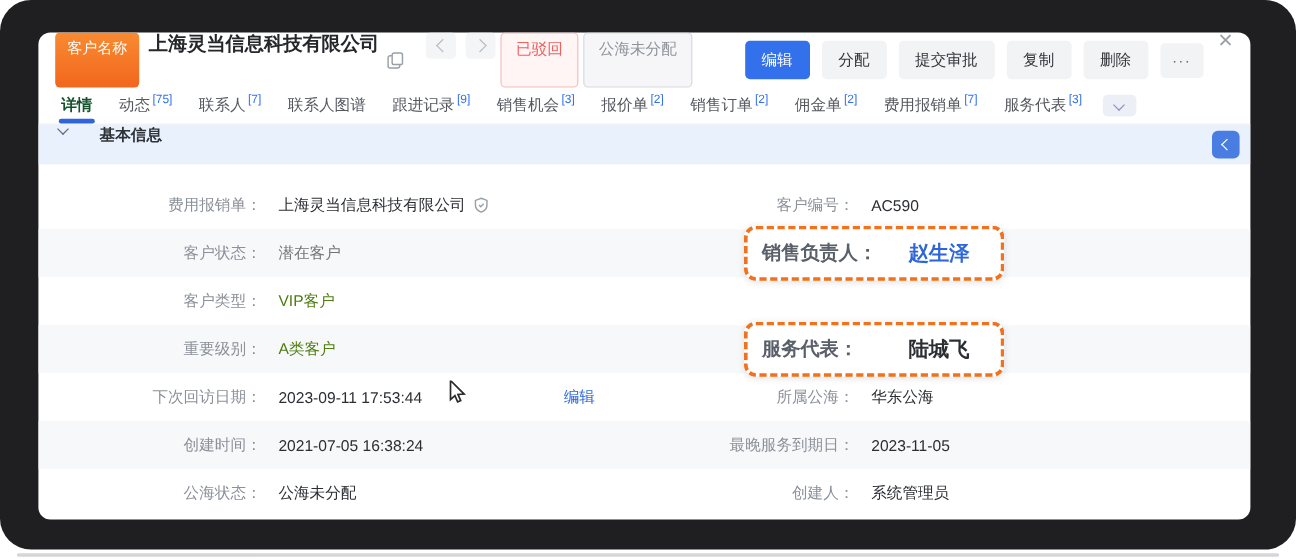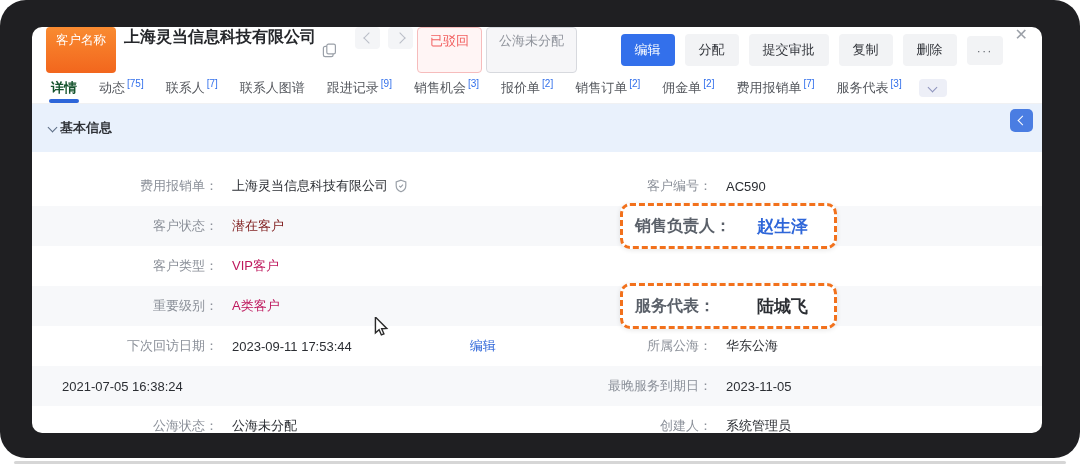--- a/index.html
+++ b/index.html
@@ -41,35 +41,35 @@
   .tab-more{width:28px;height:18px;background:#edeff7;border-radius:4px;margin-left:6px;display:flex;align-items:center;justify-content:center;color:#8d93bd;border:none;cursor:pointer}
 
   
   .chev{display:inline-block;width:7px;height:7px;border-right:1.6px solid currentColor;border-bottom:1.6px solid currentColor}
   .chev.left{transform:rotate(135deg);margin-left:2px}
   .chev.right{transform:rotate(-45deg);margin-right:2px}
   .chev.down{transform:rotate(45deg);margin-bottom:2px}
   .chev.small{width:6px;height:6px}
 
   
-  .section-head{height:48px;background:#e9f1fc;display:flex;align-items:center;padding:0 17px;gap:4px;font-size:13px;color:#2f3237;font-weight:600}
+  .section-head{height:33px;background:#e9f1fc;display:flex;align-items:flex-start;padding:0 17px;gap:27px;font-size:13px;color:#2f3237;font-weight:600}
   .sec-chev{color:#5b6c84}
 
   
   .rows{margin-top:14px;position:relative}
   .frow{display:flex;height:40px;align-items:center}
   .frow.alt{background:#f7f8fa}
   .cell{display:flex;align-items:center;position:relative;height:100%}
   .cell.left{width:505px;padding-left:16px;box-sizing:border-box;flex:none}
   .cell.right{flex:1}
   .flabel{width:170px;text-align:right;color:#8b9099;font-size:13px;flex:none;white-space:nowrap}
   .cell.right > .flabel{width:175px}
   .fvalue{margin-left:14px;font-size:13px;color:#2b2e33;white-space:nowrap}
-  .v-purple{color:#7f1d1d}
-  .v-red{color:#be185d}
+  .v-purple{color:#737373}
+  .v-red{color:#4d7c0f}
   .v-magenta{color:#b23aa2}
   .v-link{color:#2e66d9}
   .v-dark{color:#2b2e33}
   .action-link{margin-left:118px;color:#2e66d9;font-size:13px;cursor:pointer}
   .verified-icon{margin-left:6px;display:flex;align-items:center}
 
   
   .hl-box{display:flex;align-items:center;border:3px dashed #f2711c;border-radius:10px;background:#fff;box-sizing:border-box;min-width:206px;height:46px;padding:0 26px 0 12px;margin-left:83px;box-shadow:0 1px 5px rgba(0,0,0,.10);z-index:2}
   .hl-box .flabel{width:122px;text-align:left;font-size:16px;font-weight:700;color:#5a6069}
   .hl-box .fvalue{margin-left:0;font-size:17px;font-weight:700}
@@ -226,20 +226,21 @@
           <span class="fvalue">2023-09-11 17:53:44</span>
           <span class="action-link">编辑</span>
         </div>
         <div class="cell right">
           <span class="flabel">所属公海：</span>
           <span class="fvalue">华东公海</span>
         </div>
       </div>
       <div class="frow alt">
         <div class="cell left">
+          <span class="flabel">创建时间：</span>
           <span class="fvalue">2021-07-05 16:38:24</span>
         </div>
         <div class="cell right">
           <span class="flabel">最晚服务到期日：</span>
           <span class="fvalue">2023-11-05</span>
         </div>
       </div>
       <div class="frow">
         <div class="cell left">
           <span class="flabel">公海状态：</span>

